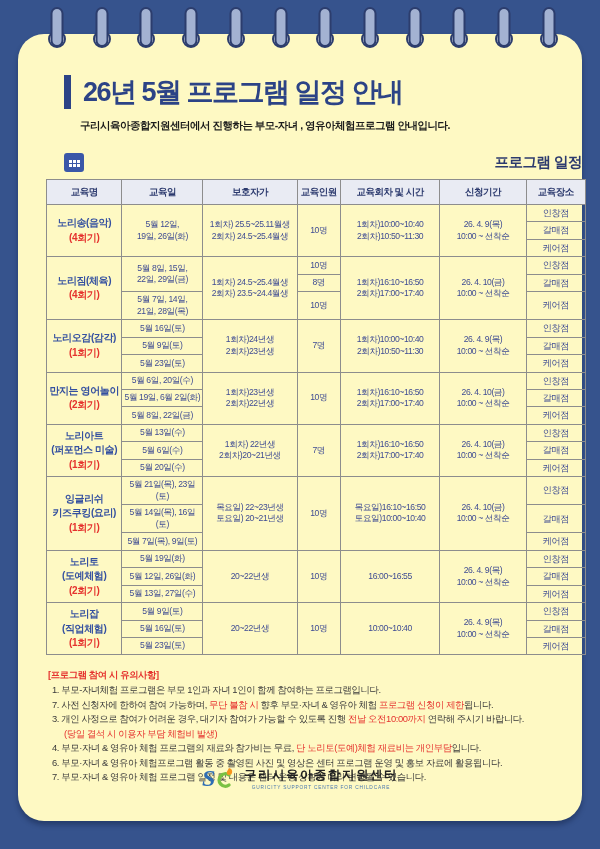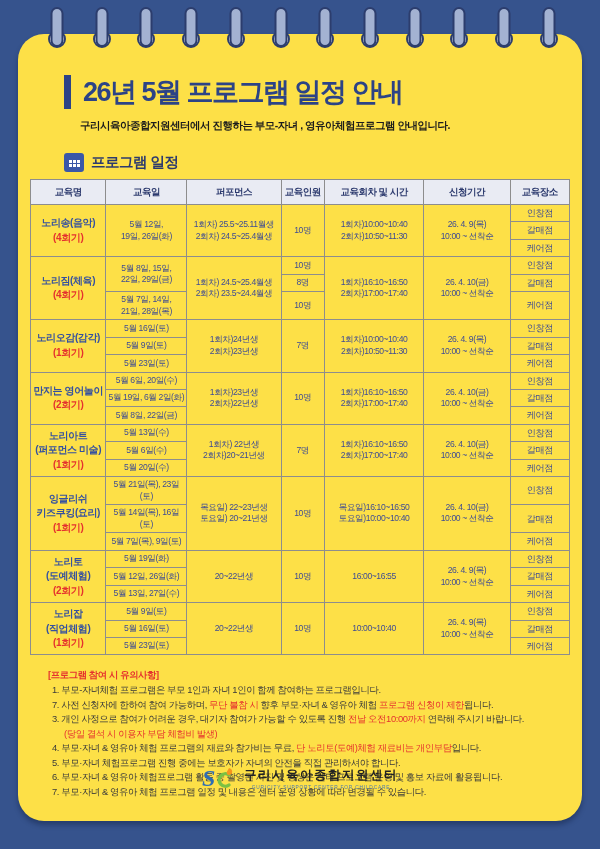--- a/index.html
+++ b/index.html
@@ -4,57 +4,57 @@
 <style>
   html,body { margin:0; padding:0; }
   body {
     width:600px; height:849px;
     background:#36538d;
     font-family:"Liberation Sans","DejaVu Sans",sans-serif;
     position:relative; overflow:hidden;
   }
   .card {
     position:absolute; left:18px; right:18px; top:34px; bottom:28px;
-    background:#fde047; border-radius:26px;
+    background:#fef9c3; border-radius:26px;
     box-shadow:0 4px 5px rgba(10,20,50,.35);
   }
   
   .rings { position:absolute; top:0; left:0; width:600px; height:62px; z-index:5; }
   .ring { position:absolute; top:7px; width:26px; height:54px; }
   .ring .hole {
     position:absolute; left:50%; transform:translateX(-50%); top:23px;
     width:18px; height:18px; border-radius:50%;
     background:#ffffff; border:2.5px solid #2c3d6d; box-sizing:border-box;
   }
   .ring .pin {
     position:absolute; left:50%; transform:translateX(-50%); top:0;
     width:13px; height:40px; border-radius:7px;
     background:#a3b2d2; border:2.5px solid #2c3d6d; box-sizing:border-box;
   }
   
   .title-row { display:flex; align-items:center; margin:40px 0 0 46px; }
   .title-bar { width:7px; height:34px; background:#2c4386; margin-right:12px; }
   .page-title { font-size:27px; font-weight:bold; color:#2c4386; letter-spacing:-1.5px; }
   .subtitle { margin:9px 0 0 62px; font-size:10.5px; color:#1c1c1c; letter-spacing:-0.5px;font-weight:bold; }
-  .section-row { display:flex; align-items:center; gap:7px; margin:20px 0 7px 46px; }
+  .section-row { display:flex; align-items:center; gap:7px; margin:20px 0 7px 46px;justify-content:space-between; }
   .cal-icon {
     width:16px; height:15px; border:2px solid #3a57a8; border-radius:3px;
     background:#3a57a8; position:relative; box-sizing:content-box;
   }
   .cal-icon::after {
     content:""; position:absolute; left:2px; right:2px; top:4px; bottom:2px;
     background:#ffffff; border-radius:1px;
     background-image:
       linear-gradient(#3a57a8 1px, transparent 1px),
       linear-gradient(90deg,#3a57a8 1px, transparent 1px);
     background-size:4px 4px;
   }
   .section-title { font-size:14.5px; font-weight:bold; color:#2c3a6e; letter-spacing:-0.5px; }
   
-  .tbl-wrap { width:540px; margin:4px auto 0 auto; }
+  .tbl-wrap { width:540px; margin:4px auto 0 auto;padding-left:28px; }
   table { border-collapse:collapse; width:100%; table-layout:fixed; }
   th, td {
     border:1px solid #8d8d8d; text-align:center; vertical-align:middle;
     padding:2px 1px; overflow:hidden;
   }
   th {
     background:#e9ebf3; color:#2c3a6e; font-size:9.5px; font-weight:bold;
     height:20px; letter-spacing:-0.5px;
   }
   tr { height:17px; }
@@ -104,21 +104,21 @@
           <col style="width: 17.5%;">
           <col style="width: 8%;">
           <col style="width: 18.5%;">
           <col style="width: 16%;">
           <col style="width: 11%;">
         </colgroup>
       <thead>
           <tr id="thead-row">
             <th>교육명</th>
             <th>교육일</th>
-            <th>퍼포먼스</th>
+            <th>보호자가</th>
             <th>교육인원</th>
             <th>교육회차 및 시간</th>
             <th>신청기간</th>
             <th>교육장소</th>
           </tr>
         </thead>
       <tbody id="tbody">
           <tr>
             <td class="name" rowspan="3">
               <div>노리송(음악)</div>
@@ -287,21 +287,20 @@
   </div>
 
   <div class="notes">
     <div class="note-head">[프로그램 참여 시 유의사항]</div>
     <div id="note-lines">
         <div class="note-line"><span>1. 부모-자녀체험 프로그램은 부모 1인과 자녀 1인이 함께 참여하는 프로그램입니다.</span></div>
         <div class="note-line"><span>7. 사전 신청자에 한하여 참여 가능하며, </span><span class="red">무단 불참 시</span><span> 향후 부모·자녀 &amp; 영유아 체험 </span><span class="red">프로그램 신청이 제한</span><span>됩니다.</span></div>
         <div class="note-line"><span>3. 개인 사정으로 참여가 어려운 경우, 대기자 참여가 가능할 수 있도록 진행 </span><span class="red">전날 오전10:00까지</span><span> 연락해 주시기 바랍니다.</span></div>
         <div class="note-line indent"><span class="red">(당일 결석 시 이용자 부담 체험비 발생)</span></div>
         <div class="note-line"><span>4. 부모·자녀 &amp; 영유아 체험 프로그램의 재료와 참가비는 무료, </span><span class="red">단 노리토(도예)체험  재료비는 개인부담</span><span>입니다.</span></div>
-        <div class="note-line"><span>5. 부모·자녀 체험프로그램 진행 중에는 보호자가 자녀의 안전을 직접 관리하셔야 합니다.</span></div>
         <div class="note-line"><span>6. 부모·자녀 &amp; 영유아 체험프로그램 활동 중 촬영된 사진 및 영상은 센터 프로그램 운영  및 홍보 자료에 활용됩니다.</span></div>
         <div class="note-line"><span>7. 부모·자녀 &amp; 영유아 체험 프로그램  일정 및 내용은 센터 운영 상황에 따라 변경될 수 있습니다.</span></div>
       </div>
   </div>
 
   <div class="footer">
     <div class="logo-mark">
       <svg width="36" height="26" viewBox="0 0 36 26">
         <text x="0" y="21" font-size="24" font-style="italic" font-weight="bold" fill="#2e6db4" font-family="Liberation Serif, serif">S</text>
         <path d="M 27 10 A 6.2 6.2 0 1 0 27 20" fill="none" stroke="#7ac143" stroke-width="3.4" stroke-linecap="round"></path>

